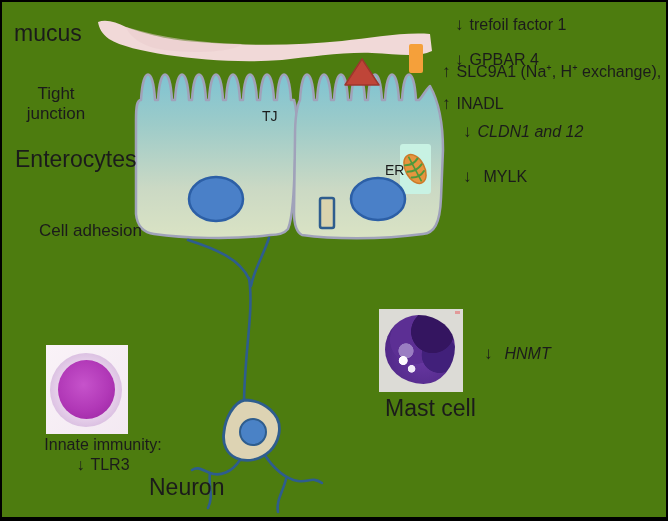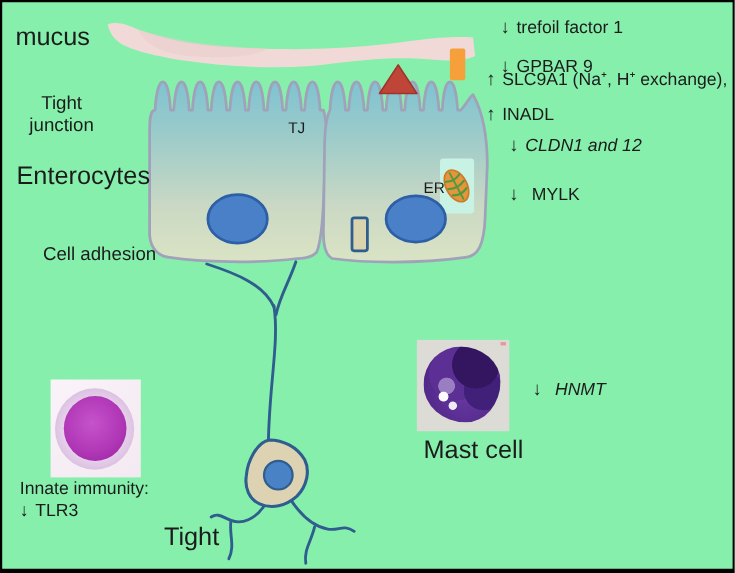--- a/index.html
+++ b/index.html
@@ -1,33 +1,33 @@
 <!DOCTYPE html>
 <html><head>
 <meta charset="utf-8">
 <style>
   html,body{margin:0;padding:0;background:#fff;}
   body{font-family:"Liberation Sans",sans-serif;color:#1b1b1b;}
   .figure{
     position:relative;width:668px;height:521px;box-sizing:border-box;
-    background:#86efac;border:2px solid #000;border-bottom-width:4px;overflow:hidden;text-decoration:underline;
+    background:#4d7c0f;border:2px solid #000;border-bottom-width:4px;overflow:hidden;text-decoration:underline;
   }
   .diagram-svg{position:absolute;left:0;top:0;}
   .lbl{position:absolute;white-space:nowrap;line-height:1.15;}
   .lbl-big{font-size:23px;}
   .lbl-mid{font-size:17px;}
   .lbl-sm{font-size:14px;}
   .ann{position:absolute;font-size:16px;white-space:nowrap;}
   .ann .arr{display:inline-block;margin-right:6px;font-size:17px;}
   .ann.wide-gap .arr{margin-right:12px;}
   .ann.italic .gene{font-style:italic;}
   
   .tight-junction{width:96px;white-space:normal;text-align:center;}
   
-  .innate{position:absolute;left:16px;top:434px;width:170px;text-align:left;font-size:16px;}
+  .innate{position:absolute;left:16px;top:434px;width:170px;text-align:center;font-size:16px;}
   .innate .tlr{margin-top:2px;}
   
   .lymph{position:absolute;left:44px;top:343px;width:82px;height:89px;
     background:linear-gradient(135deg,#faf3f8,#f3e9f2);}
   .lymph .cyto{position:absolute;left:4px;top:8px;width:72px;height:74px;border-radius:50%;
     background:radial-gradient(circle at 50% 50%,#e6d0ea 55%,#d6b9de 80%,#e9dcec 100%);}
   .lymph .core{position:absolute;left:12px;top:15px;width:57px;height:59px;border-radius:50%;
     background:radial-gradient(circle at 45% 42%,#c653cb 0%,#b138b7 55%,#a029a7 85%,#9a2aa0 100%);}
   
   .mast{position:absolute;left:377px;top:307px;width:84px;height:83px;background:#dcdbd6;}
@@ -115,30 +115,30 @@
 
   <div class="mast">
     <div class="speck"></div>
     <div class="blob"></div>
   </div>
 
   <div class="lbl lbl-big" style="left:12px;top:18px;">mucus</div>
   <div class="lbl lbl-big" style="left:13px;top:144px;">Enterocytes</div>
   <div class="lbl lbl-mid tight-junction" style="left:6px;top:82px;">Tight junction</div>
   <div class="lbl lbl-mid" style="left:37px;top:219px;">Cell adhesion</div>
-  <div class="lbl lbl-big" style="left:147px;top:472px;">Tight</div>
+  <div class="lbl lbl-big" style="left:147px;top:472px;">Neuron</div>
   <div class="lbl lbl-big" style="left:383px;top:393px;">Mast cell</div>
   <div class="lbl lbl-sm" style="left:260px;top:106px;">TJ</div>
   <div class="lbl lbl-sm" style="left:383px;top:160px;">ER</div>
 
   <div class="ann" style="left:453px;top:13px;">
     <span class="arr">↓</span><span class="gene">trefoil factor 1</span>
   </div>
   <div class="ann" style="left:453px;top:48px;">
-    <span class="arr">↓</span><span class="gene">GPBAR 9</span>
+    <span class="arr">↓</span><span class="gene">GPBAR 4</span>
   </div>
   <div class="ann" style="left:440px;top:58px;">
     <span class="arr">↑</span><span class="gene">SLC9A1 (Na⁺, H⁺ exchange),</span>
   </div>
   <div class="ann" style="left:440px;top:92px;">
     <span class="arr">↑</span><span class="gene">INADL</span>
   </div>
   <div class="ann italic" style="left:461px;top:120px;">
     <span class="arr">↓</span><span class="gene">CLDN1 and 12</span>
   </div>

